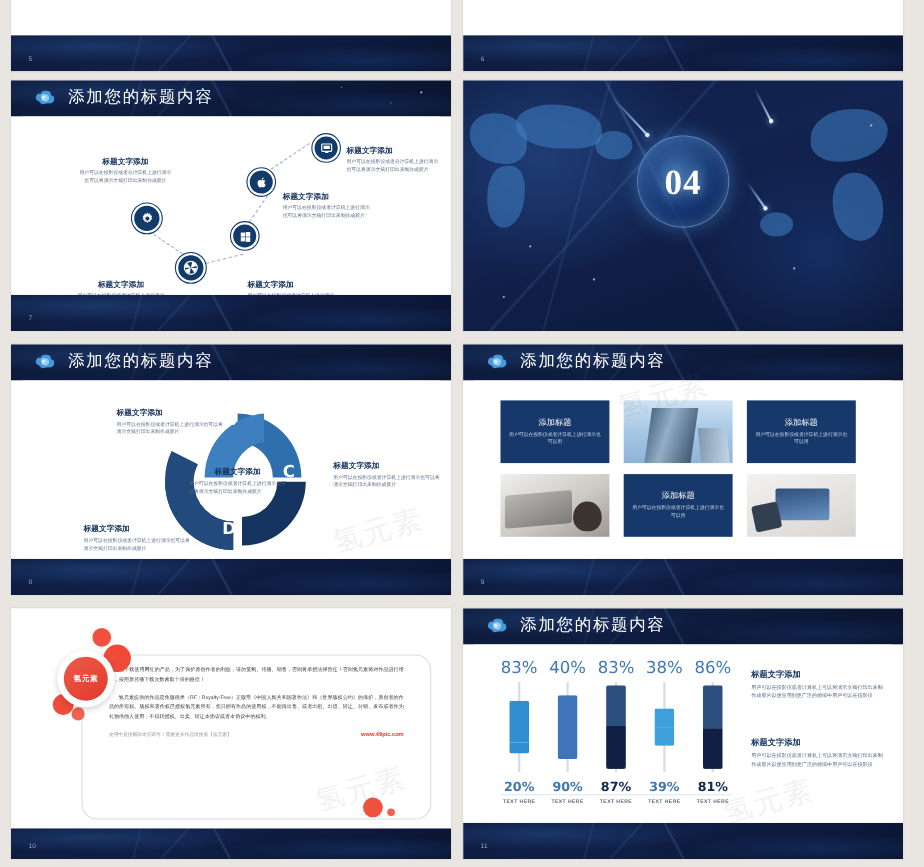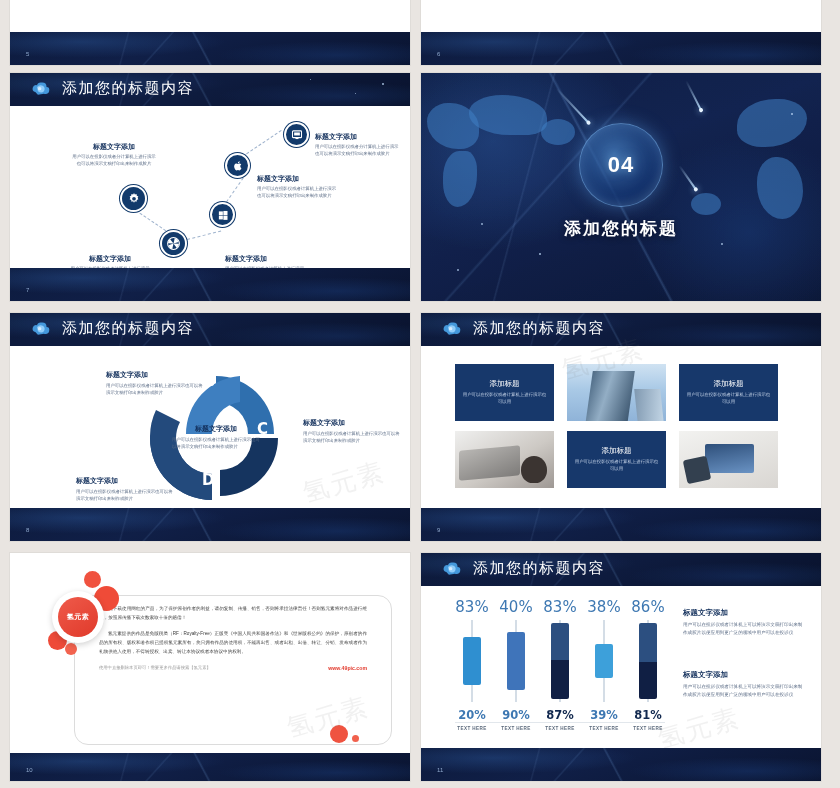--- a/index.html
+++ b/index.html
@@ -158,22 +158,22 @@
   .rt-d { font-size:4.6px; color:#5a6b85; line-height:1.75; }
 
   
   .cover-globe {
     position:absolute; border-radius:50%;
     background: radial-gradient(circle at 42% 36%, rgba(90,160,230,0.55), rgba(18,50,110,0.85) 62%, rgba(10,25,60,0.4) 100%);
     box-shadow: 0 0 18px rgba(90,160,230,0.45), inset 0 0 14px rgba(140,200,255,0.35);
     border:1px solid rgba(140,200,255,0.5);
     display:flex; align-items:center; justify-content:center;
   }
-  .cover-num { color:#fff; font-size:22px; font-weight:bold; letter-spacing:1px;
-    font-family:Liberation Sans, sans-serif; text-shadow:0 0 10px rgba(150,210,255,.6);text-align:center; }
+  .cover-num { color:#fff; font-size:32px; font-weight:bold; letter-spacing:1px;
+    font-family:Liberation Serif, serif; text-shadow:0 0 10px rgba(150,210,255,.6);text-align:center; }
   .cover-title { position:absolute; width:100%; text-align:center; color:#fff;
     font-size:17px; font-weight:bold; letter-spacing:2px;
     font-family:"DejaVu Sans","Liberation Sans",sans-serif; text-shadow:0 2px 6px rgba(0,0,0,.45); }
   .cover-sub { position:absolute; width:100%; text-align:center; color:#dbe8fa;
     font-size:8px; font-weight:bold; letter-spacing:.4px;
     font-family:"DejaVu Sans","Liberation Sans",sans-serif; }
   .continent { position:absolute; background:#3f7fc4; opacity:.55; }
   .meteor { position:absolute; height:1.5px;
     background:linear-gradient(90deg, rgba(190,225,255,0) 0%, rgba(190,225,255,.95) 100%);
     border-radius:2px; }
@@ -316,21 +316,20 @@
         <span class="star" style="left:60px;top:150px;width:2px;height:2px;"></span>
         <span class="star" style="left:118px;top:180px;width:1.5px;height:1.5px;"></span>
         <span class="star" style="left:300px;top:170px;width:1.8px;height:1.8px;"></span>
         <span class="star" style="left:370px;top:40px;width:1.6px;height:1.6px;"></span>
         <span class="star" style="left:36px;top:196px;width:2.2px;height:2.2px;"></span>
       </div>
 
       <div class="cover-globe" style="left:158px; top:50px; width:84px; height:84px;">
         <span class="cover-num">04</span>
       </div>
-      <div class="cover-title" style="top:144px;">添加您的标题</div>
     </div>
 
     <div class="slide col-l row-2">
       <div class="sl-head">
         <div class="tech-bg"></div>
         <svg class="sl-logo" viewBox="0 0 24 22">
           <path d="M6 14 Q2 13 3 9 Q4 5 8 6 Q9 2 14 3 Q19 3 19 8 Q23 8 22 13 Q21 17 16 16 L9 17 Z" fill="#4aa3e8" opacity="0.92"></path>
           <path d="M8 8 Q11 5 15 7 Q18 9 16 13 Q13 16 9 13 Z" fill="#9fd6ff" opacity="0.85"></path>
           <circle cx="11" cy="10" r="2" fill="#dff0ff" opacity="0.9"></circle>
         </svg>

